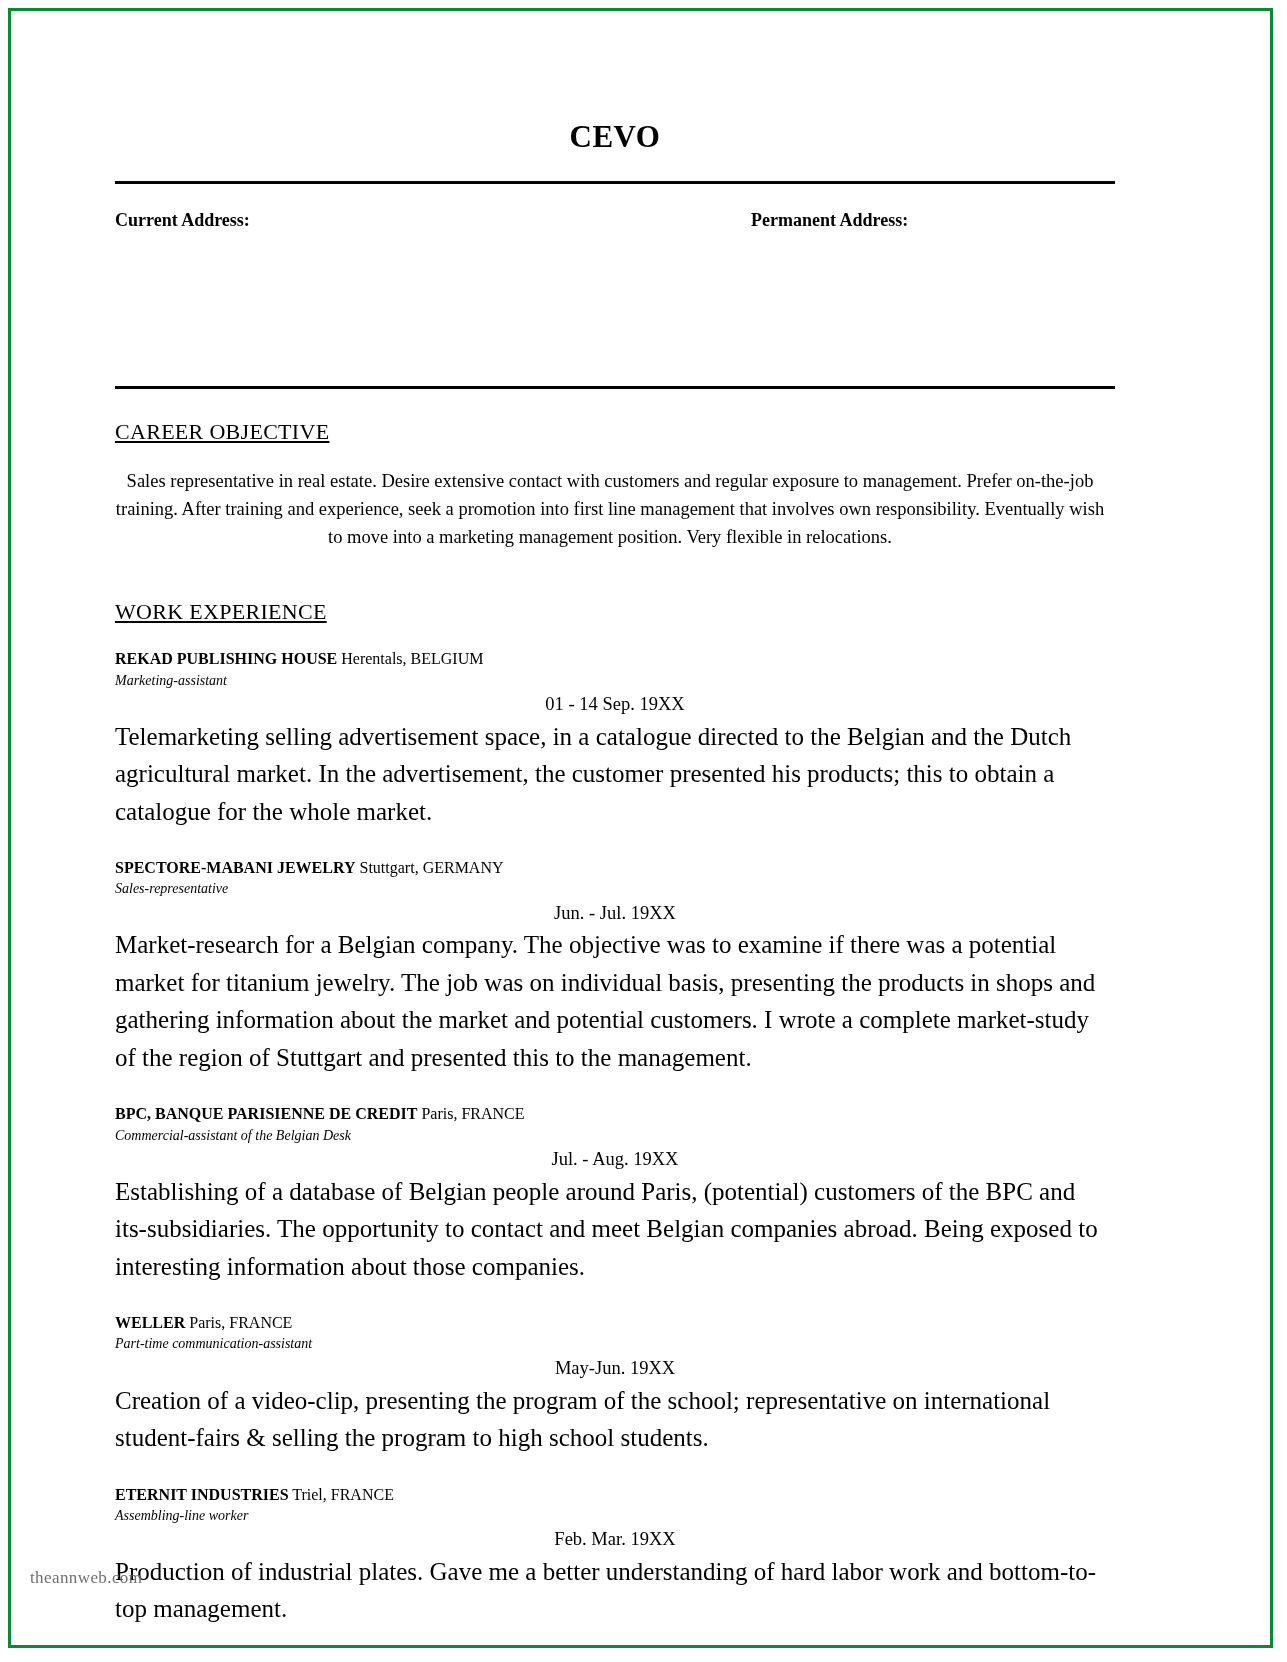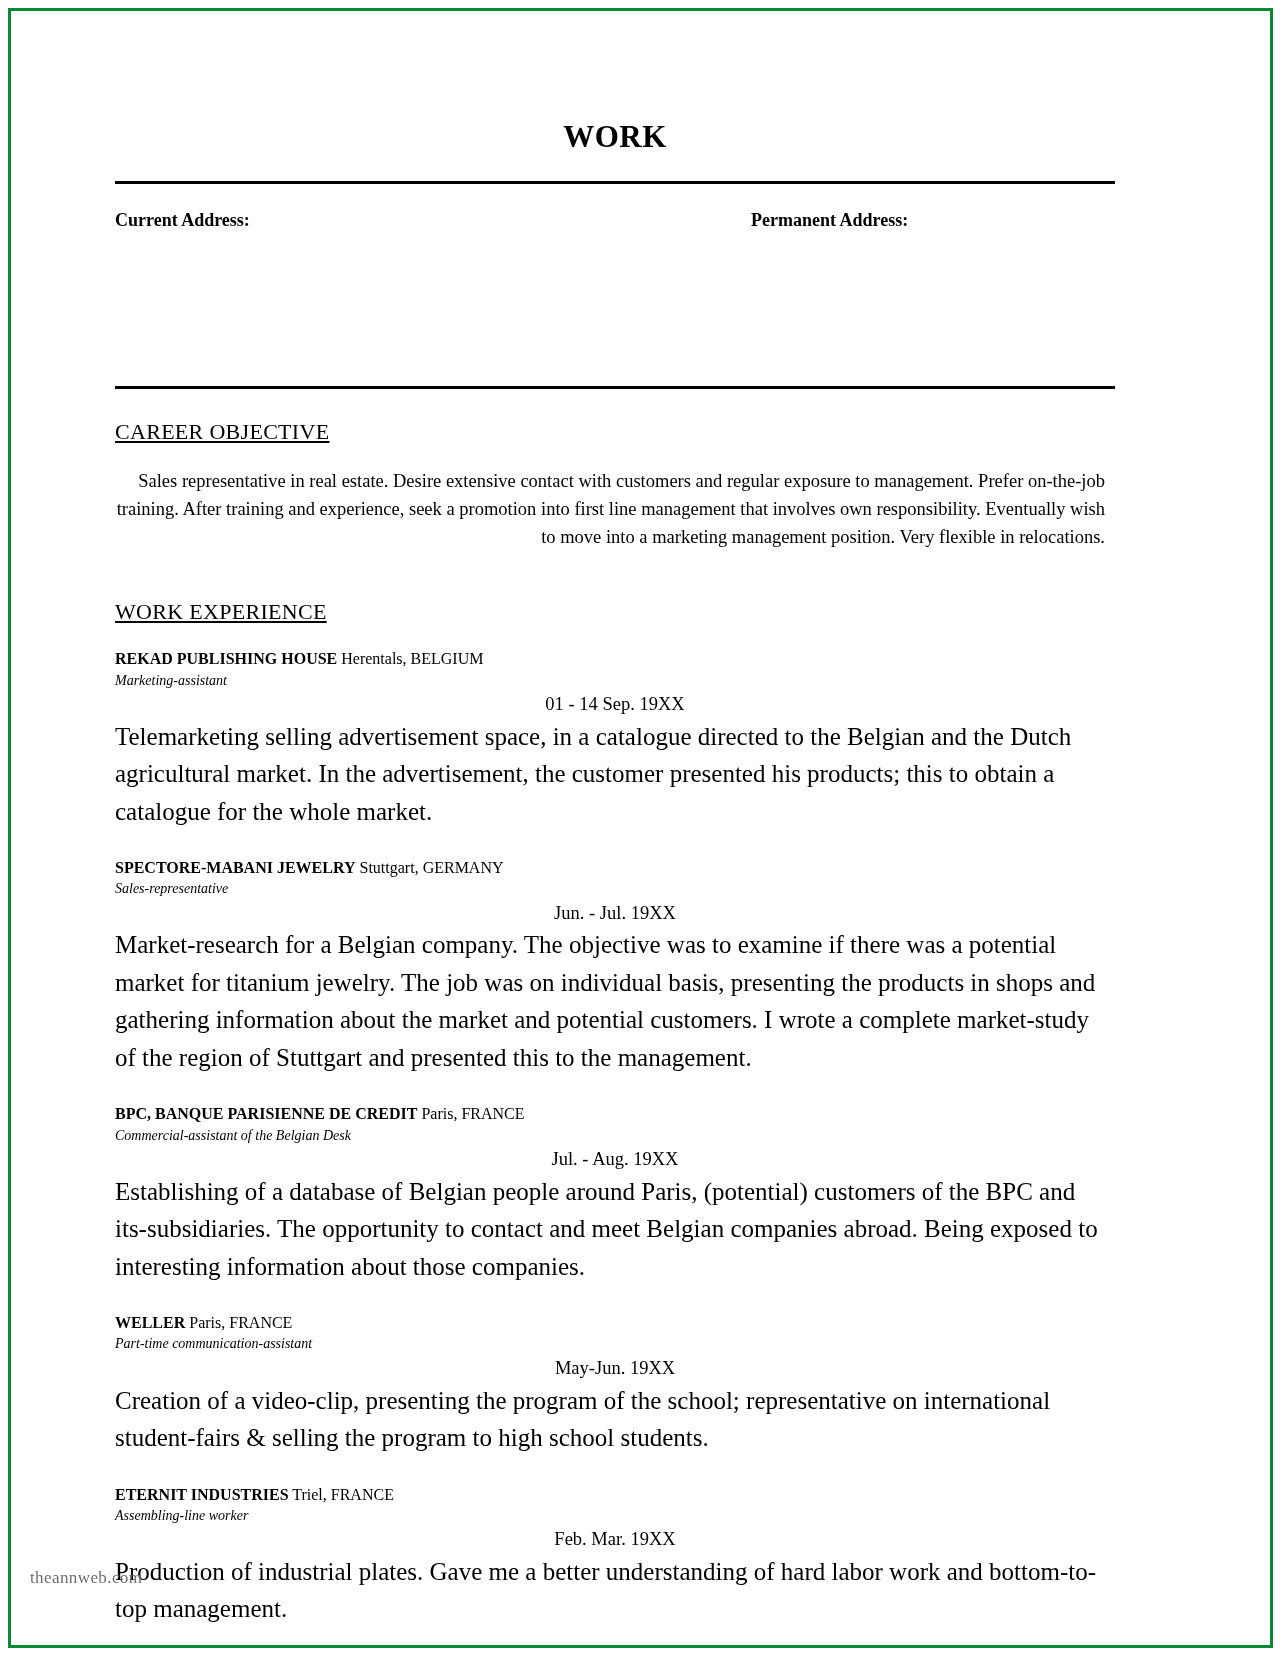--- a/index.html
+++ b/index.html
@@ -71,21 +71,21 @@
     font-weight: normal;
     text-decoration: underline;
     margin: 0 0 22px 0;
     letter-spacing: 0.3px;
   }
   .section-block { margin-top: 30px; }
   .objective-text {
     font-size: 18.5px;
     line-height: 1.52;
     margin: 0;
-    text-align: right;
+    text-align: center;
     width: 990px;
   }
   .work-section { margin-top: 48px; }
   .job { margin-bottom: 26px; }
   .job-head {
     font-size: 16px;
     margin: 0;
     line-height: 1.45;
   }
   .job-company {
@@ -121,21 +121,21 @@
     text-align: right;
   }
 </style>
 </head>
 <body>
 
 <div class="page-frame">
   <div class="sheet">
     <div class="content">
 
-      <h1 class="resume-name">WORK</h1>
+      <h1 class="resume-name">CEVO</h1>
 
       <hr class="rule">
 
       <div class="addresses">
         <div class="addr-col addr-left">Current Address:</div>
         <div class="addr-col addr-right">Permanent Address:</div>
       </div>
 
       <hr class="rule">
 

